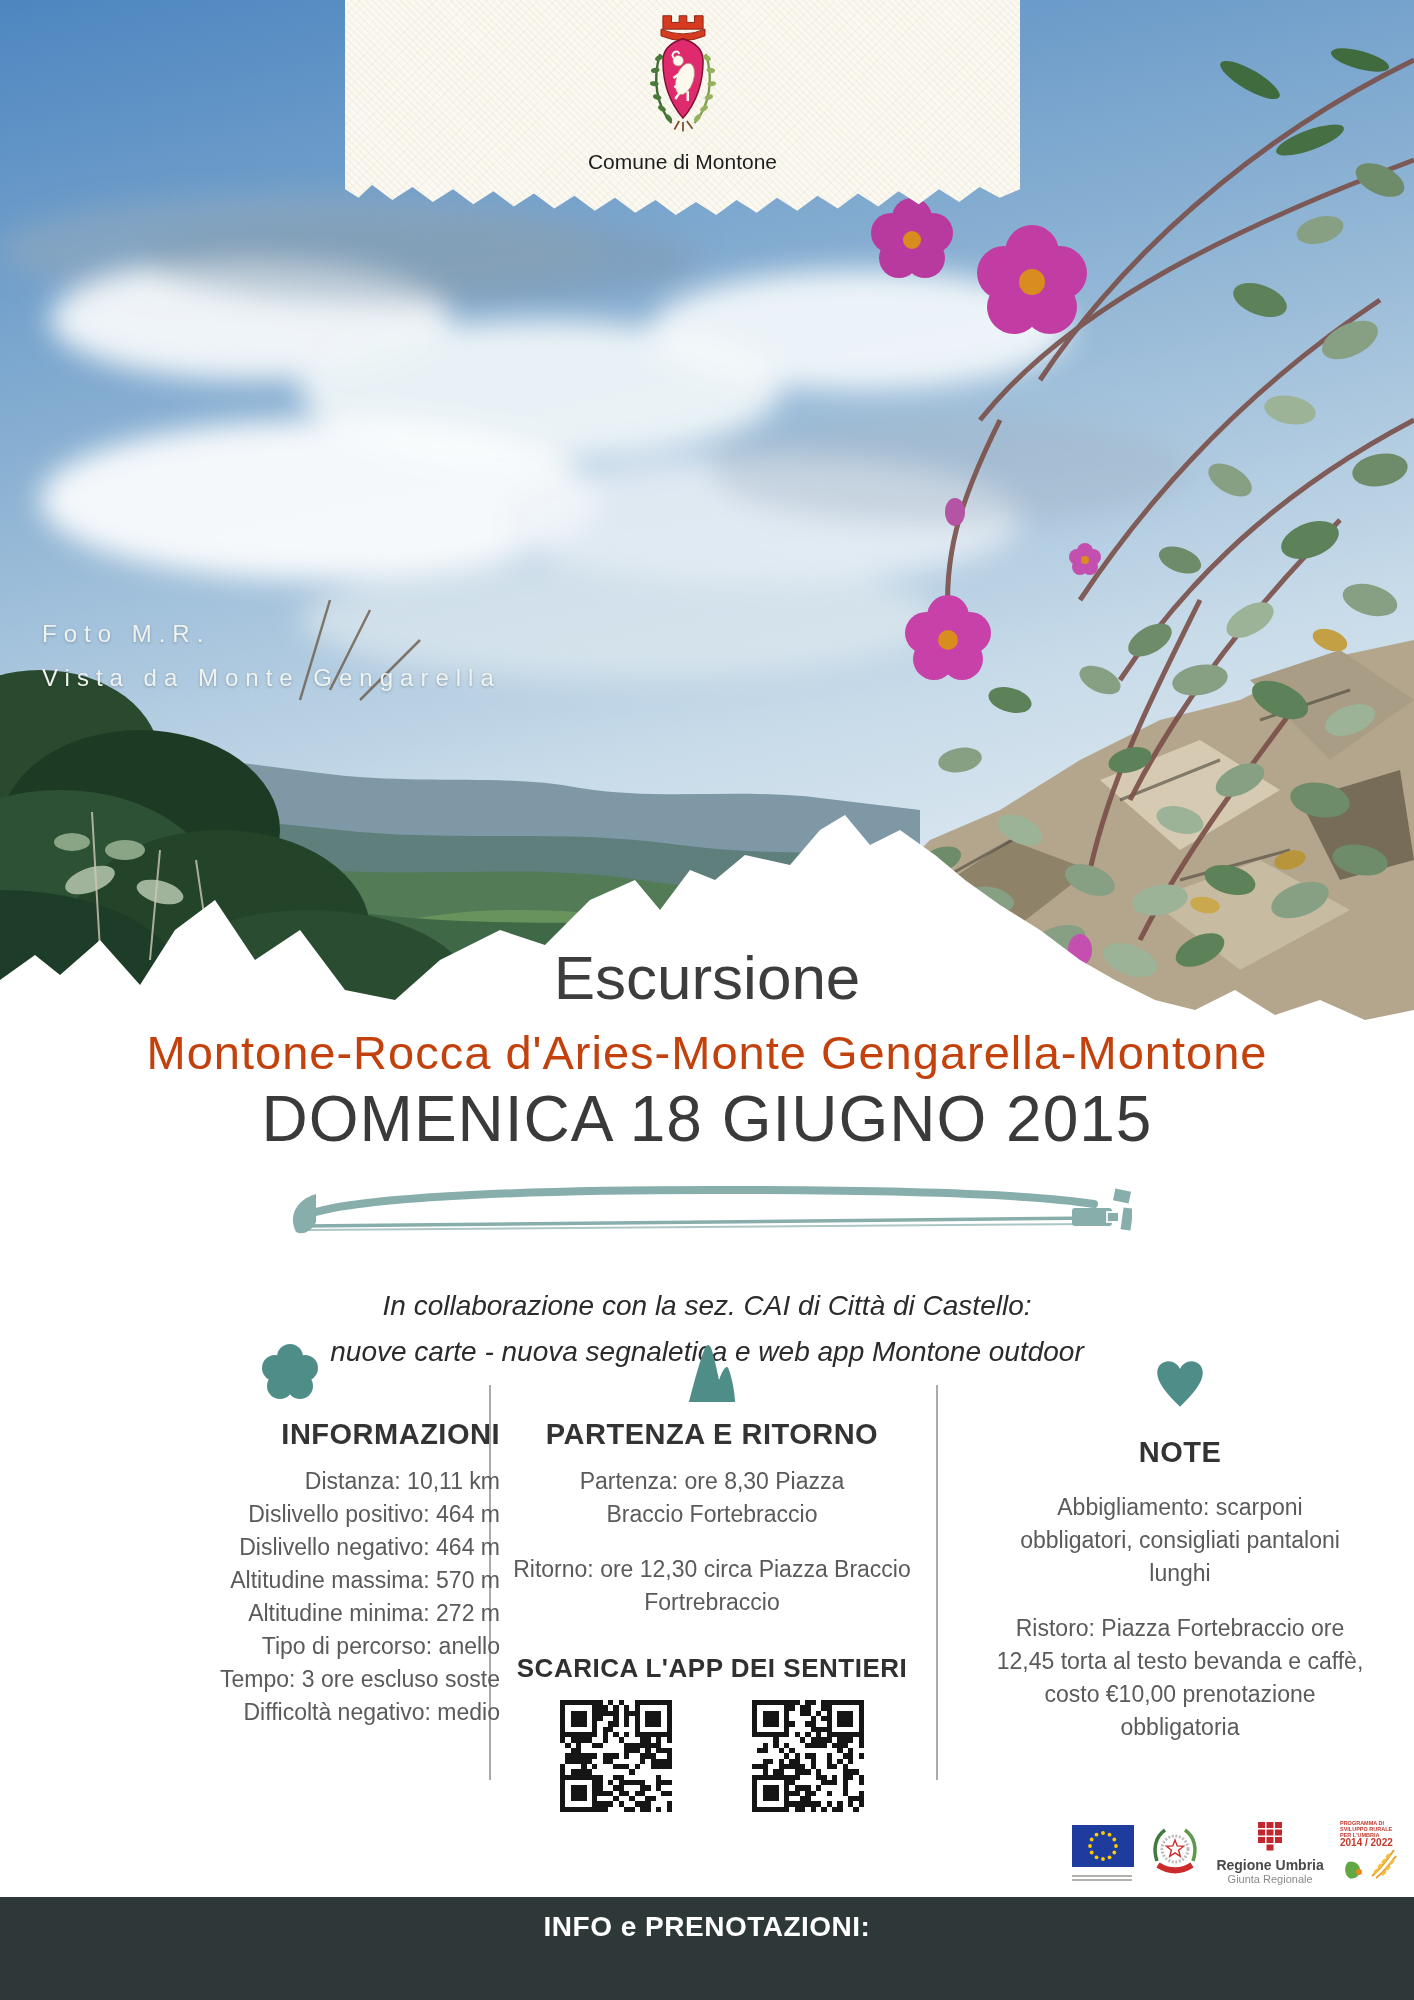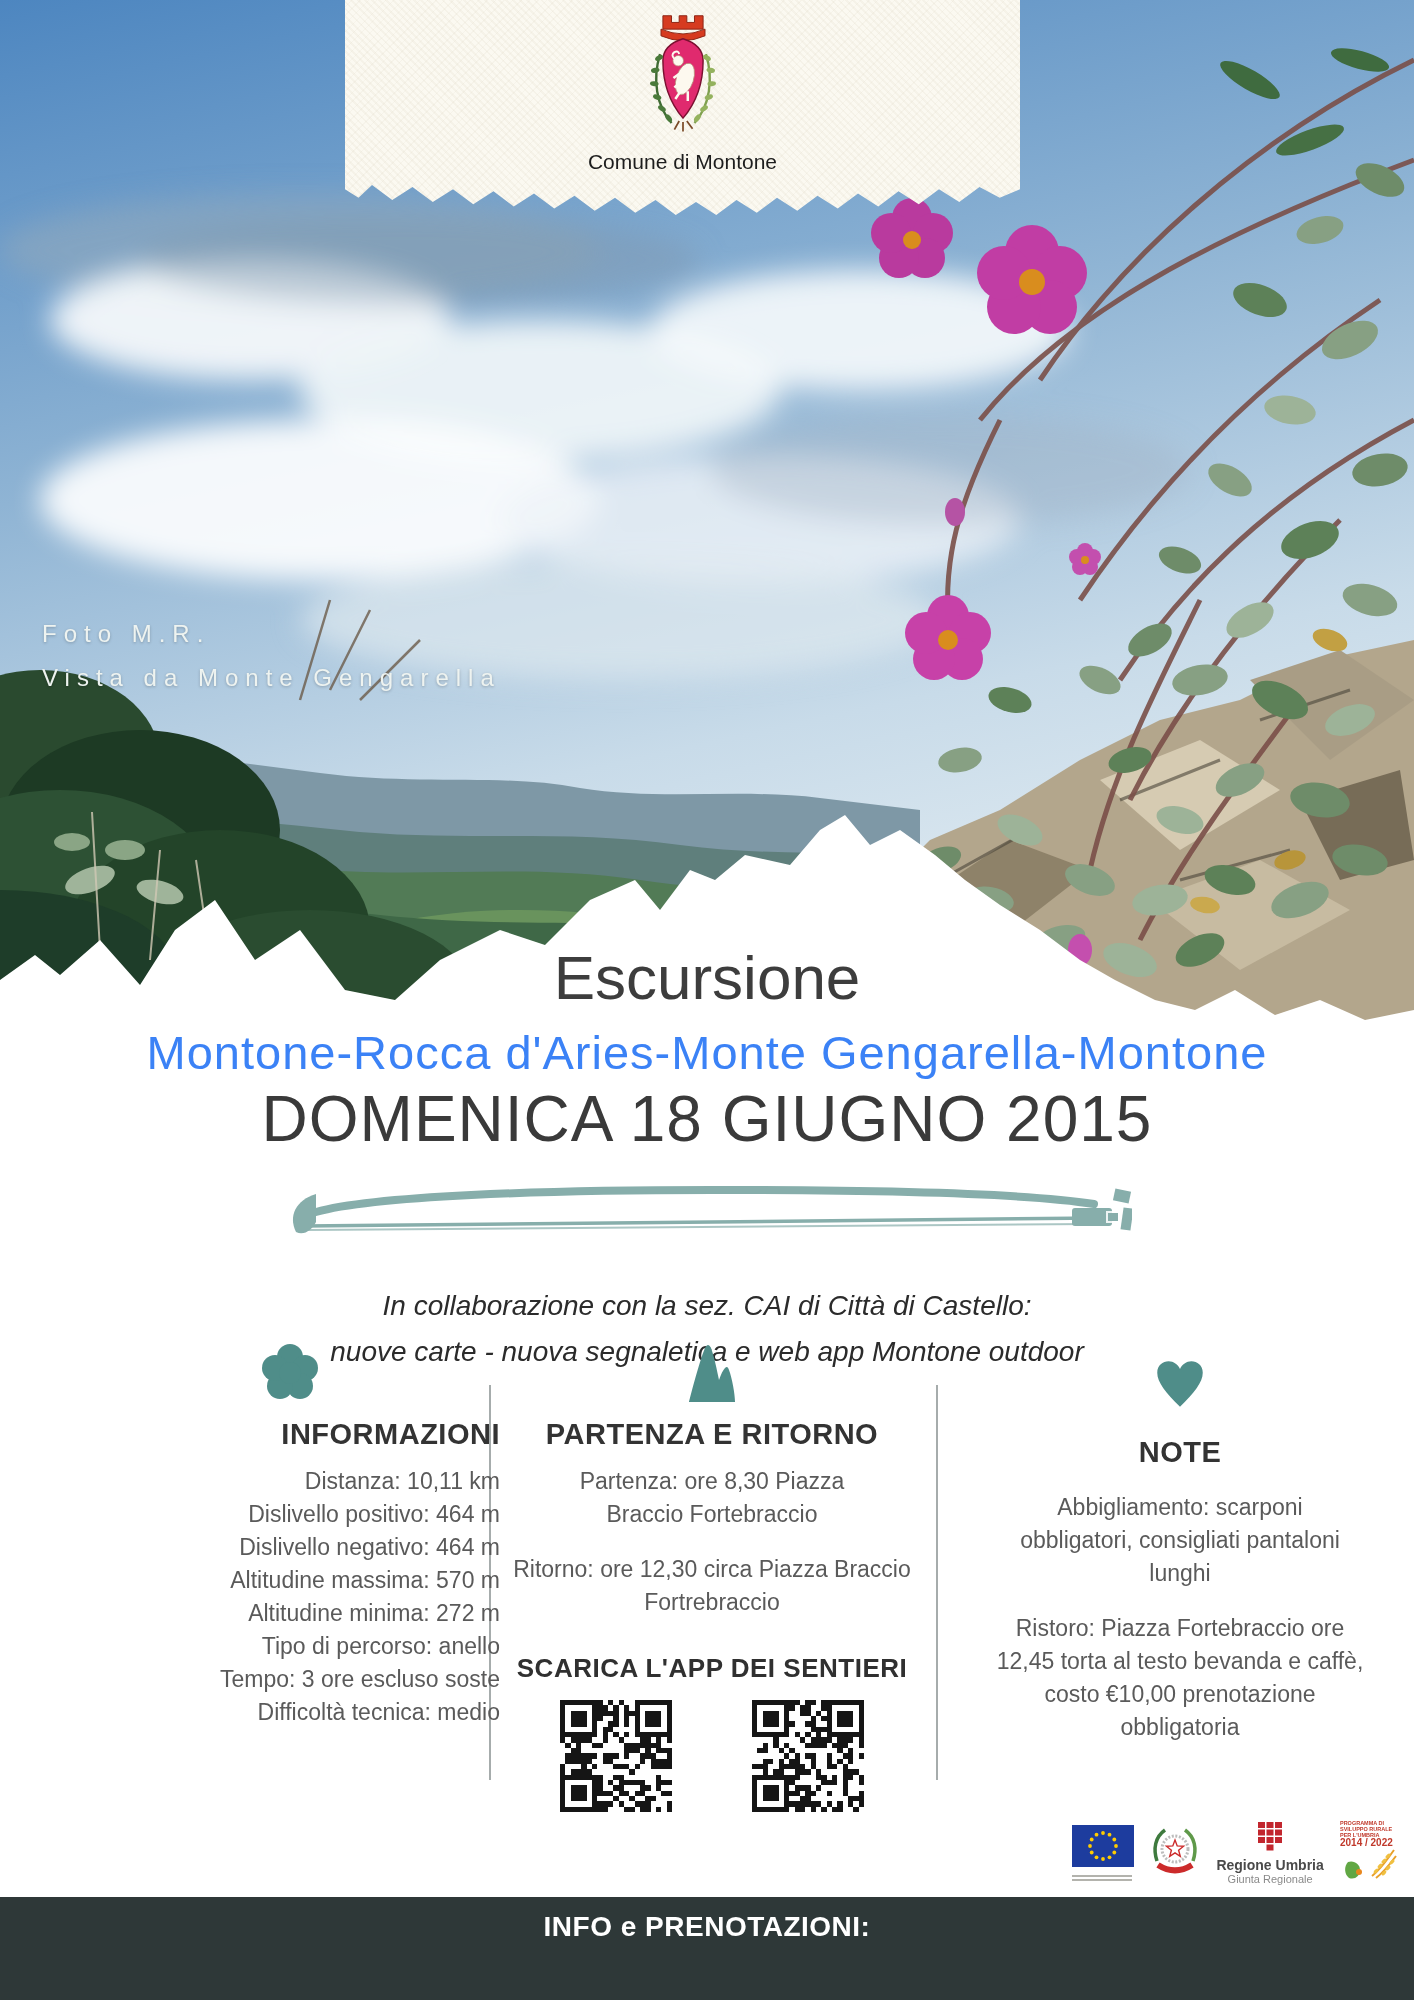--- a/index.html
+++ b/index.html
@@ -17,21 +17,21 @@
     background-image:repeating-linear-gradient(45deg,rgba(205,195,170,.12) 0 2px,transparent 2px 5px),
                      repeating-linear-gradient(-45deg,rgba(205,195,170,.10) 0 1px,transparent 1px 6px);
     clip-path:polygon(0% 0%,100% 0%,100% 88%,97% 92%,94% 87%,91% 94%,88% 88%,85% 95%,82% 89%,79% 96%,76% 90%,73% 97%,70% 91%,67% 98%,64% 92%,61% 99%,58% 93%,55% 100%,52% 94%,49% 100%,46% 93%,43% 99%,40% 92%,37% 98%,34% 91%,31% 97%,28% 90%,25% 96%,22% 89%,19% 95%,16% 88%,13% 94%,10% 87%,7% 93%,4% 86%,2% 92%,0% 88%);
     text-align:center;}
   .crest{margin-top:10px;}
   .municipality{font-size:21px;color:#1d1d1d;margin-top:2px;}
   
   .title-main{position:absolute;top:942px;left:0;width:100%;text-align:center;
               font-size:62px;color:#3d3d3d;font-weight:400;}
   .title-route{position:absolute;top:1025px;left:0;width:100%;text-align:center;
-               font-size:47px;color:#3b82f6;letter-spacing:1px;font-weight:400;}
+               font-size:47px;color:#c2410c;letter-spacing:1px;font-weight:400;}
   .title-date{position:absolute;top:1082px;left:0;width:100%;text-align:center;
               font-size:64px;color:#3a3a3a;letter-spacing:1px;font-weight:400;}
   .bow{position:absolute;top:1178px;left:282px;width:850px;height:78px;}
   .collab{position:absolute;top:1283px;left:0;width:100%;text-align:center;
           font-style:italic;font-size:28px;color:#2b2b2b;line-height:46px;}
   
   .col{position:absolute;text-align:center;}
   .col-icon{height:64px;display:flex;align-items:flex-end;justify-content:center;}
   .col-head{font-weight:bold;font-size:29px;color:#333;letter-spacing:.5px;margin-top:14px;}
   .col-body{font-size:23px;color:#5a5a5a;line-height:33px;margin-top:14px;}
@@ -311,21 +311,21 @@
     </div>
     <div class="col-head">INFORMAZIONI</div>
     <div class="col-body">
       <div>Distanza: 10,11 km</div>
       <div>Dislivello positivo: 464 m</div>
       <div>Dislivello negativo: 464 m</div>
       <div>Altitudine massima: 570 m</div>
       <div>Altitudine minima: 272 m</div>
       <div>Tipo di percorso: anello</div>
       <div>Tempo: 3 ore escluso soste</div>
-      <div>Difficoltà tecnica: medio</div>
+      <div>Difficoltà negativo: medio</div>
     </div>
   </div>
 
   <div class="col" style="left:500px;top:1340px;width:424px;">
     <div class="col-icon">
       <svg width="58" height="62" viewBox="0 0 58 62">
         <path d="M6,60 C6,60 16,20 22,6 C24,2 26,2 28,6 C31,14 34,28 36,38 C38,32 40,28 42,26 C44,24 45,25 46,28 C49,36 52,52 52,60 Z" fill="#4f8d89"></path>
       </svg>
     </div>
     <div class="col-head">PARTENZA E RITORNO</div>

